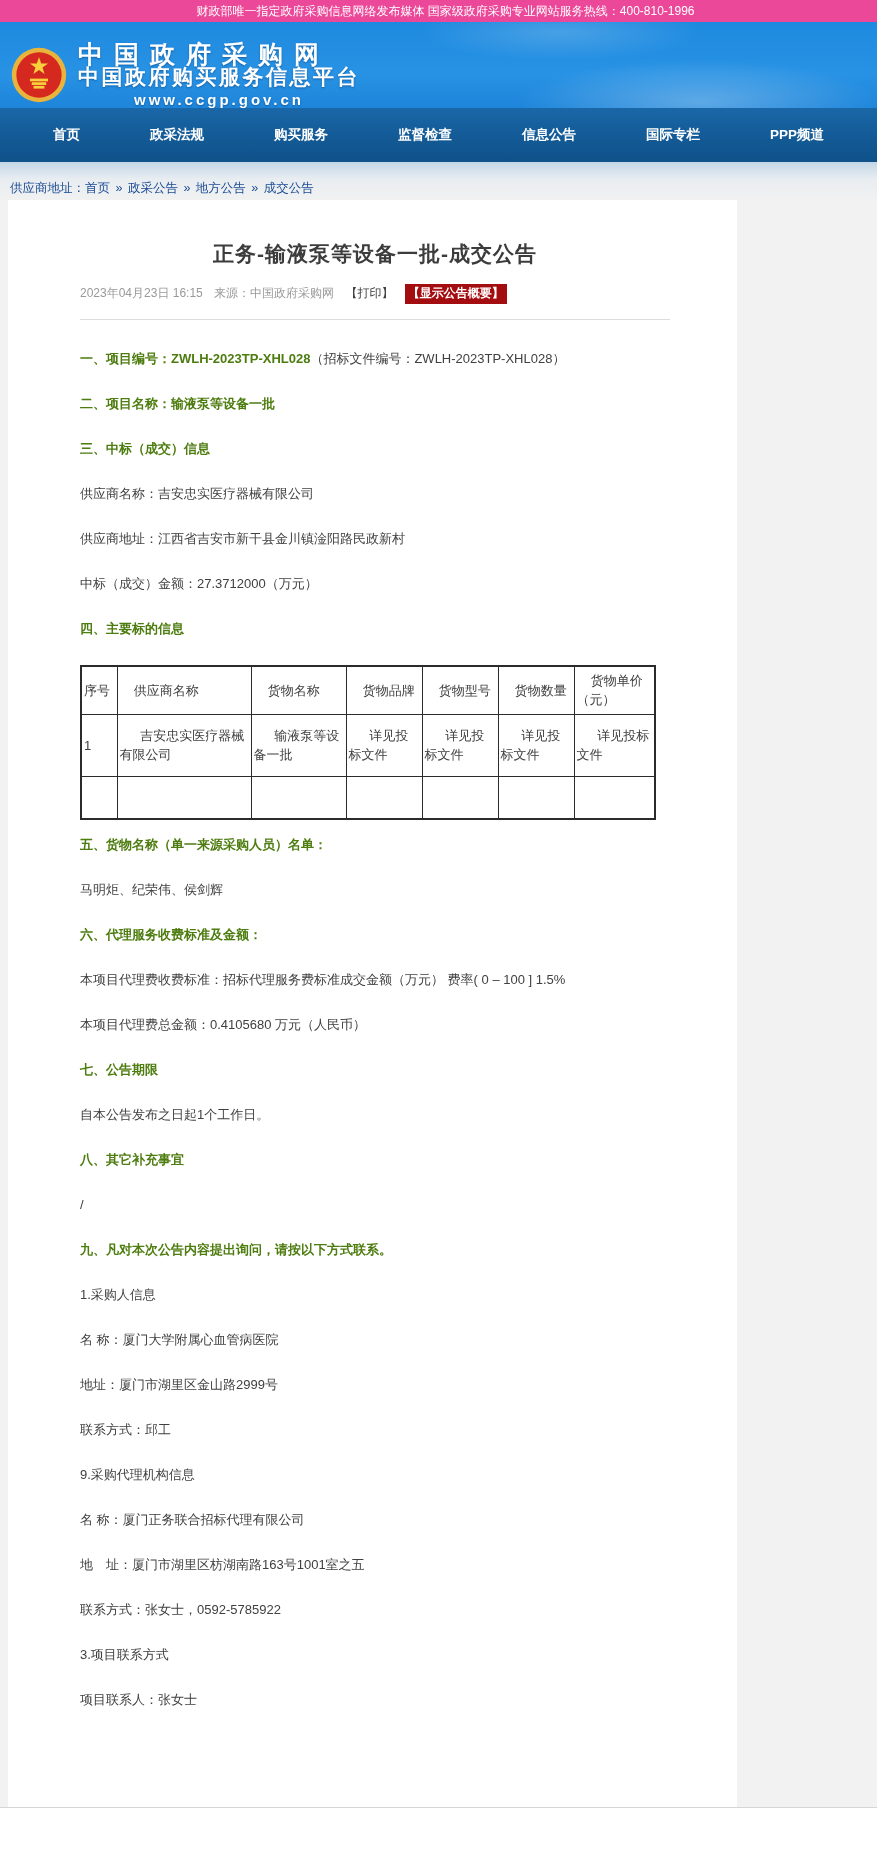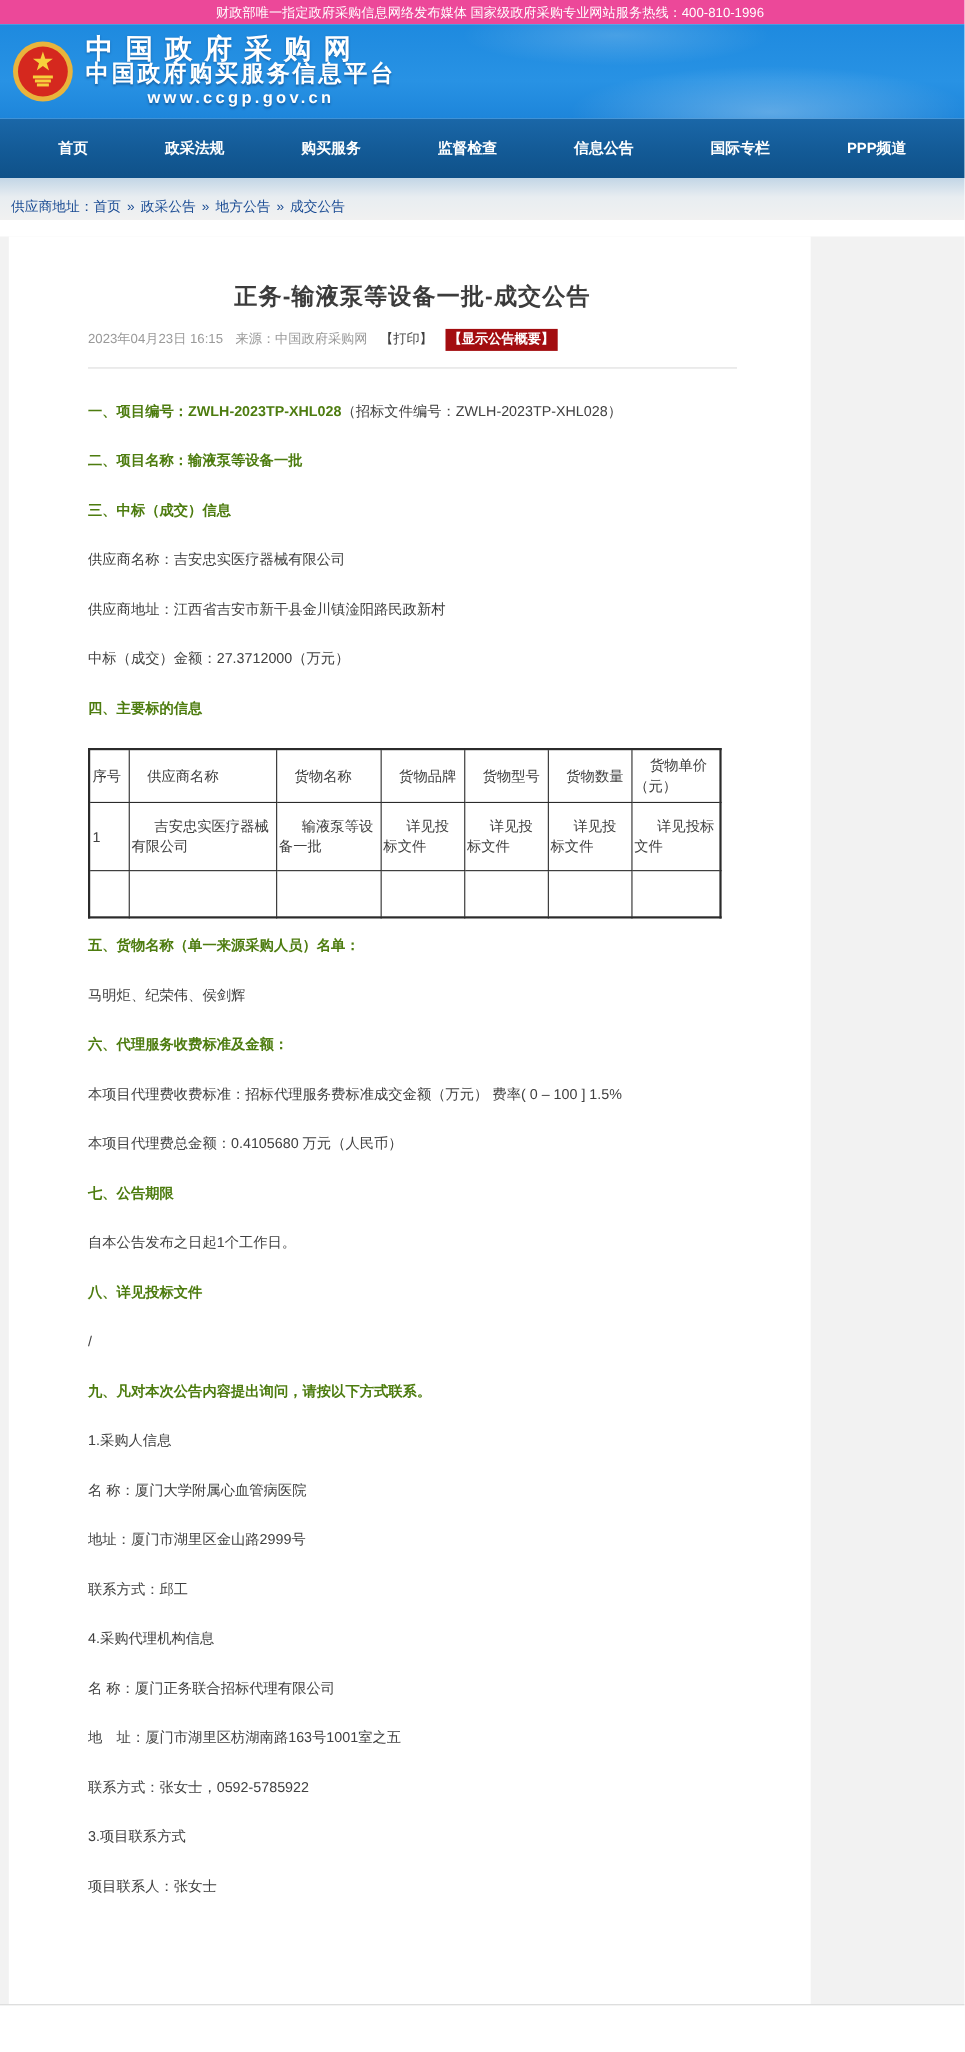--- a/index.html
+++ b/index.html
@@ -16,21 +16,21 @@
     padding:0 0 0 8px; font-size:12px; white-space:nowrap; overflow:hidden;
   }
   .topbar .hotline { margin-right:-6px; }
   
   .banner {
     height:86px;
     background:
       radial-gradient(ellipse 260px 60px at 700px 80px, rgba(255,255,255,.28), rgba(255,255,255,0) 70%),
       radial-gradient(ellipse 200px 40px at 560px 10px, rgba(255,255,255,.18), rgba(255,255,255,0) 70%),
       linear-gradient(180deg,#1e8adf 0%, #2892e4 60%, #1d85da 100%);
-    display:flex; align-items:center; padding-left:10px; overflow:hidden;
+    display:flex; align-items:flex-end; padding-left:10px; overflow:hidden;
   }
   .logo { display:flex; align-items:center; text-decoration:none; cursor:pointer; }
   .emblem { width:58px; height:58px; display:inline-block; margin-right:10px; flex:0 0 auto; }
   .logo-text { color:#fff; text-shadow:0 1px 2px rgba(0,40,90,.45); }
   .site-name   { font-size:25px; font-weight:bold; letter-spacing:11px; line-height:1.05; white-space:nowrap; }
   .site-sub    { font-size:21px; font-weight:bold; letter-spacing:2.5px; line-height:1.15; white-space:nowrap;font-family:Liberation Mono, monospace; }
   .site-url    { font-size:15px; font-weight:bold; letter-spacing:3px; text-align:center; line-height:1.1; }
   
   .nav {
     height:54px; background:linear-gradient(180deg,#1a67a8 0%, #135a96 55%, #0f5189 100%);
@@ -46,21 +46,20 @@
     display:flex; align-items:flex-end; padding:0 0 3px 10px;
   }
   .breadcrumb { font-size:12.5px; color:#1b4c94; }
   .breadcrumb a { color:#1b4c94; text-decoration:none; cursor:pointer; }
   .bc-sep { color:#1b4c94; margin:0 2px; }
   
   .page { background:#f2f2f2; }
   .card {
     margin-left:8px; width:729px; background:#ffffff; min-height:1607px;
     padding:40px 67px 60px 72px;
-    margin-top:15px;
   }
   .card h1 {
     margin:0 0 16px; font-size:21px; font-weight:bold; color:#3c3c3c;
     text-align:center; letter-spacing:1px;
   }
   .meta { text-align:left; font-size:12px; color:#999; white-space:nowrap; }
   .meta .src { margin-left:8px; }
   .meta .print { color:#404040; text-decoration:none; margin-left:8px; cursor:pointer; }
   .summary-btn {
     display:inline-block; margin-left:8px; padding:1px 3px 2px;
@@ -195,28 +194,28 @@
           </tbody>
       </table>
       <div>
           <p class="para"><strong>五、货物名称（单一来源采购人员）名单：</strong></p>
           <p class="para">马明炬、纪荣伟、侯剑辉</p>
           <p class="para"><strong>六、代理服务收费标准及金额：</strong></p>
           <p class="para">本项目代理费收费标准：招标代理服务费标准成交金额（万元） 费率( 0 – 100 ] 1.5%</p>
           <p class="para">本项目代理费总金额：0.4105680 万元（人民币）</p>
           <p class="para"><strong>七、公告期限</strong></p>
           <p class="para">自本公告发布之日起1个工作日。</p>
-          <p class="para"><strong>八、详见投标文件</strong></p>
+          <p class="para"><strong>八、其它补充事宜</strong></p>
           <p class="para">/</p>
           <p class="para"><strong>九、凡对本次公告内容提出询问，请按以下方式联系。</strong></p>
           <p class="para">1.采购人信息</p>
           <p class="para">名 称：厦门大学附属心血管病医院</p>
           <p class="para">地址：厦门市湖里区金山路2999号</p>
           <p class="para">联系方式：邱工</p>
-          <p class="para">4.采购代理机构信息</p>
+          <p class="para">9.采购代理机构信息</p>
           <p class="para">名 称：厦门正务联合招标代理有限公司</p>
           <p class="para">地　址：厦门市湖里区枋湖南路163号1001室之五</p>
           <p class="para">联系方式：张女士，0592-5785922</p>
           <p class="para">3.项目联系方式</p>
           <p class="para">项目联系人：张女士</p>
         </div>
     </div>
   </div>
 </div>
 

